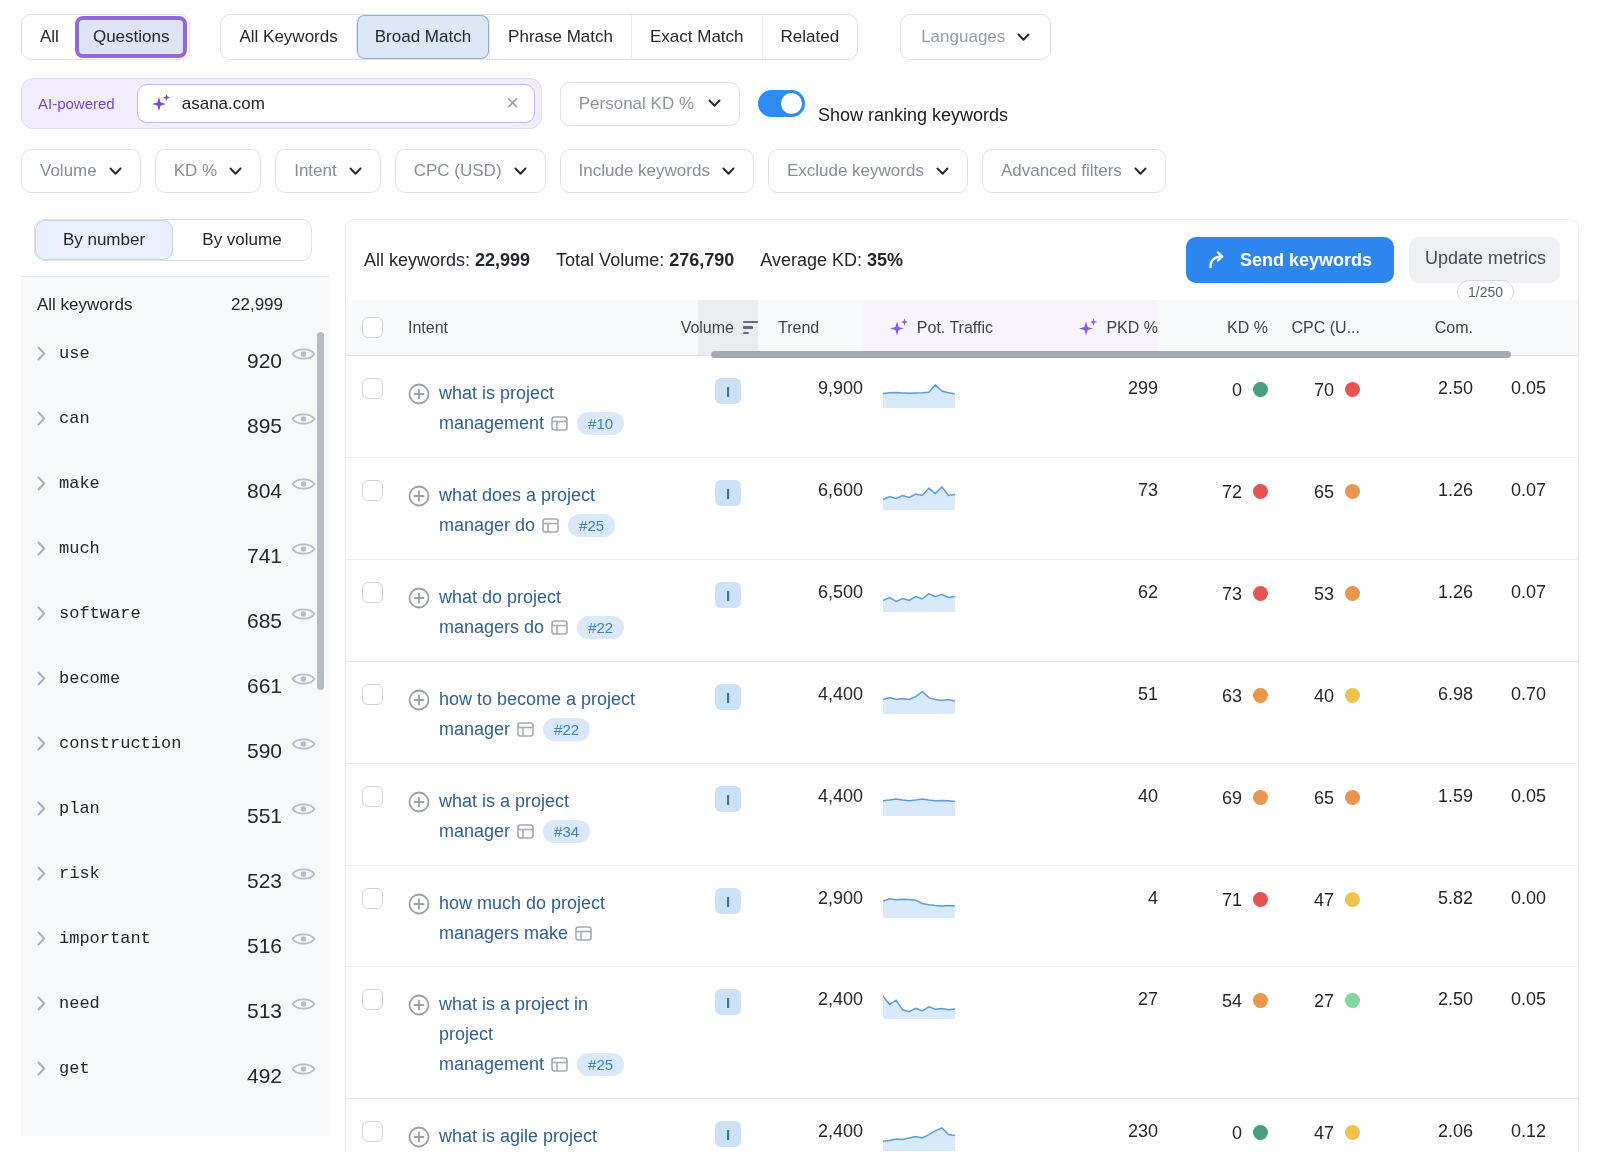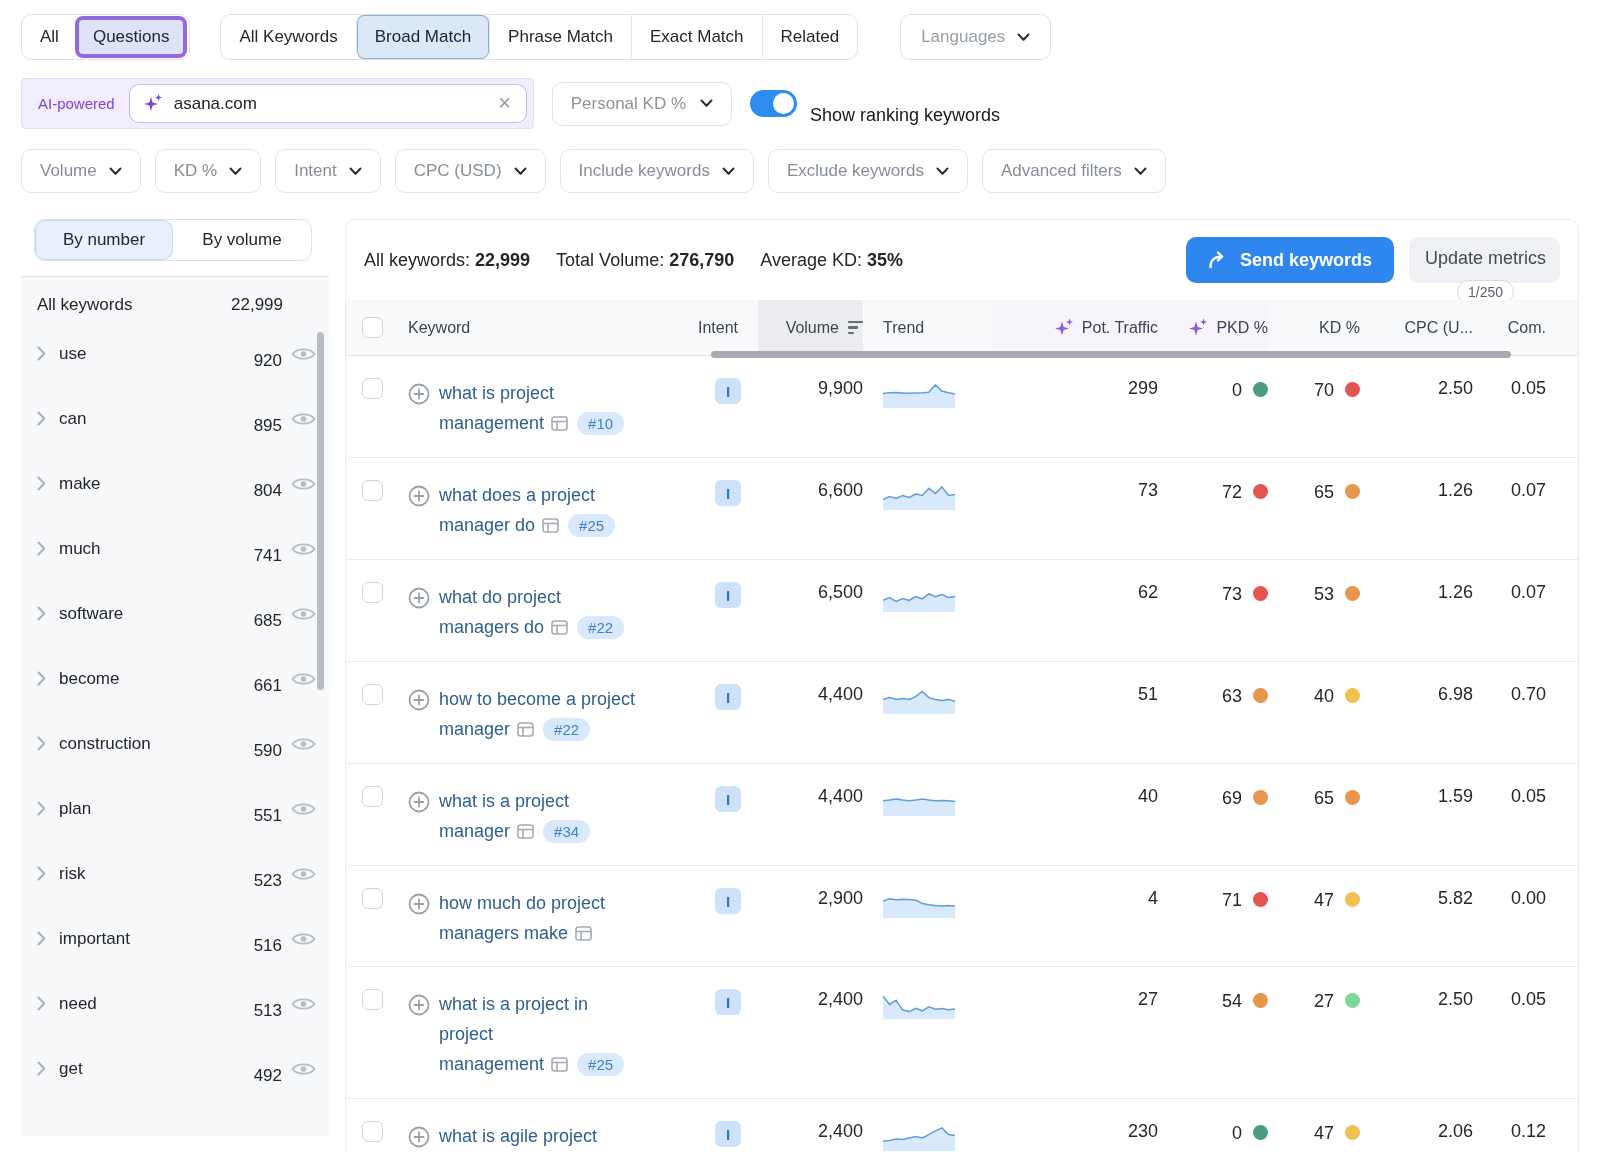--- a/index.html
+++ b/index.html
@@ -21,21 +21,21 @@
     font-family:inherit; color:#23262b; cursor:pointer; }
   .match-tab + .match-tab { border-left:1px solid #e4e7eb; }
   .match-tab.selected { background:#dbe8f8; box-shadow:inset 0 0 0 1px #8fadd1; border-radius:8px; }
   .lang-btn { display:inline-flex; align-items:center; gap:12px; margin-left:12px;
     border:1px solid #dfe2e8; border-radius:10px; background:#fff; height:46px;
     padding:0 20px; font-size:17px; color:#959caa; font-family:inherit; cursor:pointer; }
 
   
   .search-row { display:flex; align-items:center; margin-top:18px; }
   .ai-wrap { display:inline-flex; align-items:center; background:#f2edfc;
-    border:1px solid #e5daf7; border-radius:4px; padding:5px 6px 5px 0; }
+    border:1px solid #e5daf7; border-radius:12px; padding:5px 6px 5px 0;gap:8px; }
   .ai-label { color:#7a45d6; font-size:15px; padding:0 14px 0 16px; }
   .ai-input-box { display:flex; align-items:center; background:#fff;
     border:1px solid #c9b5ef; border-radius:10px; padding:8px 14px; width:398px; }
   .ai-input-box input { border:none; outline:none; font-size:17px; color:#202328;
     font-family:inherit; flex:1; margin-left:10px; }
   .clear-x { color:#9aa2ad; font-size:17px; cursor:pointer; }
   .kd-drop { display:inline-flex; align-items:center; gap:14px; margin-left:18px;
     border:1px solid #dfe2e8; border-radius:10px; background:#fff; height:44px;
     padding:0 18px; font-size:17px; color:#8d939f; font-family:inherit; cursor:pointer; }
   .toggle { position:relative; width:47px; height:27px; border-radius:14px;
@@ -60,22 +60,22 @@
   .side-toggle button { flex:1; font-size:17px; padding:10px 0; border:none;
     background:none; font-family:inherit; color:#23262b; cursor:pointer; }
   .side-toggle .sel { background:#e7f0fb; box-shadow:inset 0 0 0 1px #c4d7ec; border-radius:10px; }
   .side-panel { margin-top:15px; background:#f7f8fa; border-top:1px solid #e4e6ea;
     position:relative; height:860px; overflow:hidden; }
   .all-row { display:flex; align-items:center; padding:18px 46px 6px 16px; font-size:17px; }
   .all-row .cnt { margin-left:auto; }
   .side-item { display:flex; align-items:center; height:65px; padding:0 13px 0 16px;
     cursor:pointer; }
   .side-item .chev { display:flex; margin-right:13px; }
-  .side-item .term { font-size:17px; }
-  .side-item .cnt { margin-left:auto; font-size:17px;margin-top:14px; }
+  .side-item .term { font-size:17px;font-family:Liberation Mono, monospace; }
+  .side-item .cnt { margin-left:auto; font-size:21px;margin-top:14px; }
   .side-item .eye { display:flex; margin-left:9px; }
   .v-scroll { position:absolute; right:5px; top:55px; width:7px; height:358px;
     background:#b7bbc3; border-radius:4px; }
 
   
   .main-card { flex:1; border:1px solid #e9ebee; border-radius:10px; background:#fff;
     overflow:hidden; }
   .statsbar { display:flex; align-items:center; padding:17px 18px; }
   .stat { font-size:18px; margin-right:26px; white-space:nowrap; }
   .stat b { margin-left:5px; }
@@ -448,21 +448,20 @@
             </svg>
           <span>Update metrics</span>
           <span class="quota">1/250</span>
         </button>
       </div>
 
       <div class="grid t-head">
         <div class="th">
             <span class="cb"></span>
           </div>
-        <div class="th">Keyword</div>
         <div class="th">Intent</div>
         <div class="th r th-volume">
             <span>Volume</span>
             <span class="sort-bars">
               <i></i>
               <i></i>
               <i></i>
             </span>
           </div>
         <div class="th trend-cell">Trend</div>

